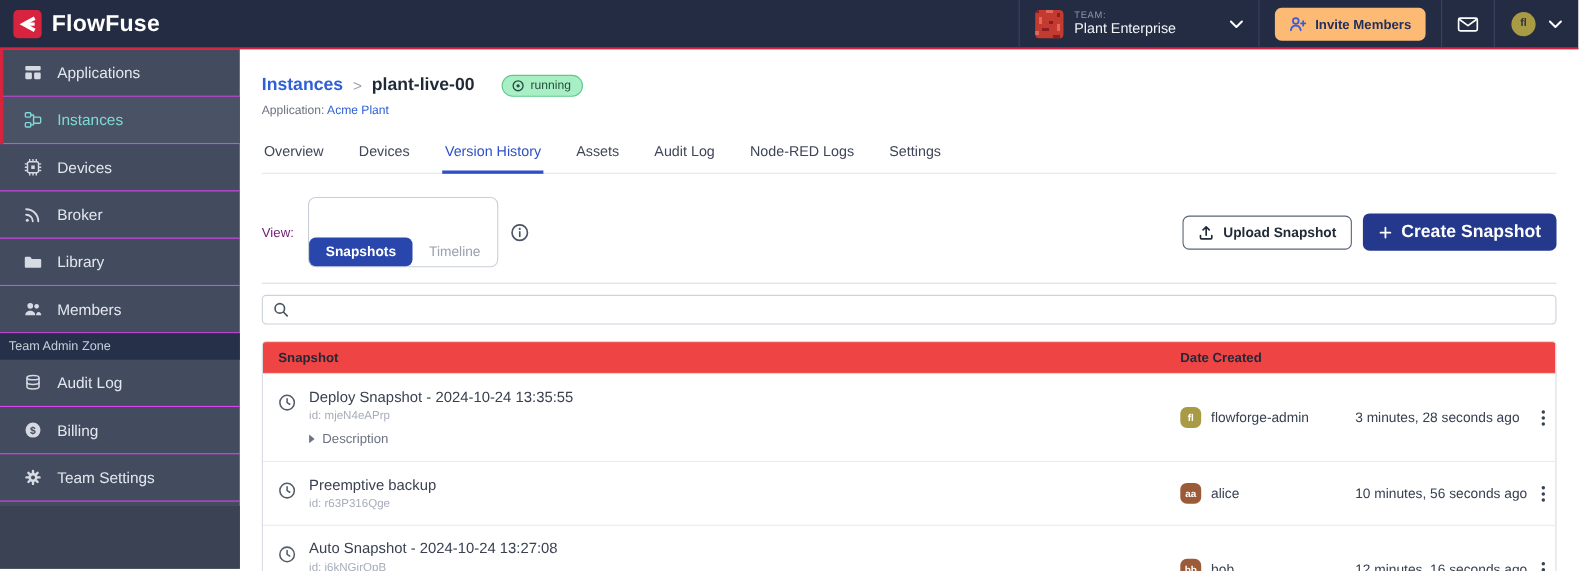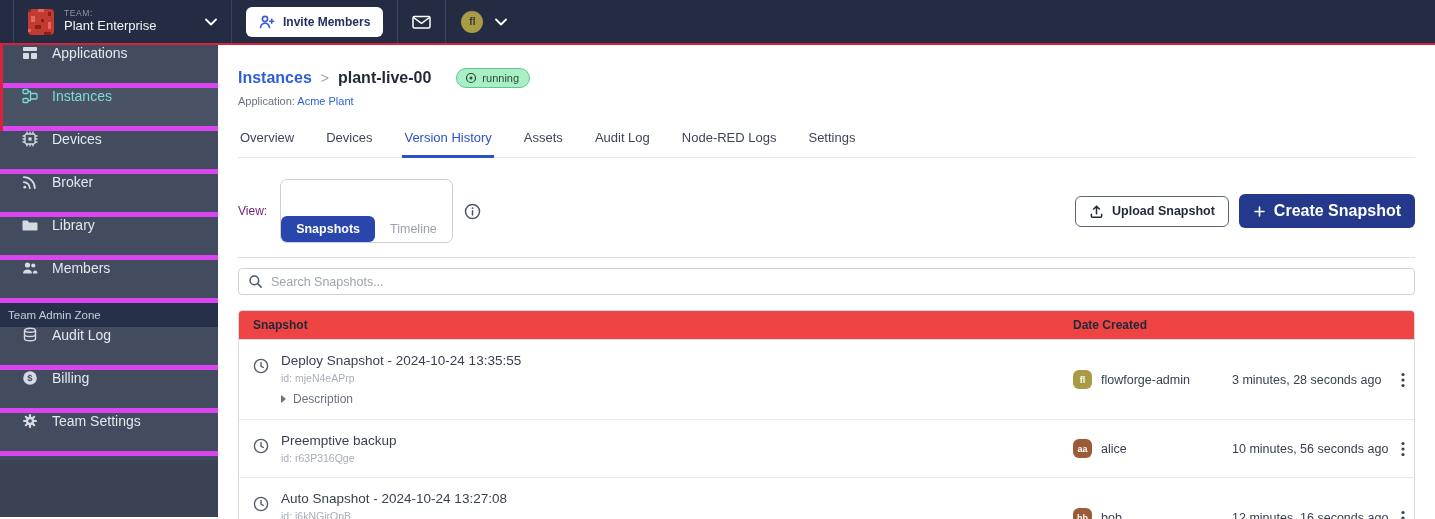--- a/index.html
+++ b/index.html
@@ -12,40 +12,40 @@
   .logo { display:flex; align-items:center; gap:9px; padding-left:12px; }
   .logo-text { color:#fff; font-size:21px; font-weight:bold; letter-spacing:.2px; }
   .topnav-right { display:flex; height:100%; align-items:stretch;padding-left:13px; }
   .nav-section { display:flex; align-items:center; border-left:1px solid #39435C; }
   .team-selector { width:218px; padding:0 14px; gap:10px; cursor:pointer; }
   .team-avatar { width:26px; height:26px; border-radius:4px; overflow:hidden; flex:0 0 auto; }
   .team-text { display:flex; flex-direction:column; line-height:1.15; flex:1; }
   .team-label { font-size:8.5px; color:#8E97A8; letter-spacing:.6px; }
   .team-name { font-size:13px; color:#F3F4F6; }
   .invite-section { padding:0 14px; }
-  .invite-btn { background:#ffffff; border:none; border-radius:6px; padding:7px 13px;
+  .invite-btn { background:#fdba74; border:none; border-radius:6px; padding:7px 13px;
     display:flex; align-items:center; gap:8px; font-family:inherit;
     font-size:12px; font-weight:bold; color:#22305C; cursor:pointer; }
   .mail-section { width:48px; justify-content:center; cursor:pointer; }
   .user-section { padding:0 15px; gap:12px; cursor:pointer; }
   .user-avatar { width:22px; height:22px; border-radius:50%; background:#A89B44;
     color:#2E3346; font-size:10px; font-weight:bold;
     display:flex; align-items:center; justify-content:center; }
 
   
   .main-row { display:flex; height:472px; }
 
   
   .sidebar { width:218px; background:#434B5E; position:relative;
     display:flex; flex-direction:column; flex:0 0 auto; }
   .red-strip { position:absolute; left:0; top:0; width:3px; height:86px;
     background:#D8233F; z-index:2; }
-  .side-item { height:43px; display:flex; align-items:flex-start; gap:14px;
+  .side-item { height:43px; display:flex; align-items:center; gap:14px;
     padding-left:22px; color:#E3E7EE; font-size:14px;
-    border-bottom:5px solid #d946ef; cursor:pointer; }
+    border-bottom:1px solid #d946ef; cursor:pointer; }
   .side-item .s-icon { width:16px; height:16px; color:#D6DAE3; display:flex; }
   .side-item.active { background:#4A5366; color:#7EDAD7; }
   .side-item.active .s-icon { color:#7EDAD7; }
   .admin-header { background:#273049; color:#C6CDDA; font-size:11.5px;
     padding:4px 8px; line-height:1.4; }
   .sidebar-filler { flex:1; }
   .sidebar-bottom { height:57px; background:#3A4254; }
 
   
   .content { flex:1; padding:0 20px; background:#fff; }
@@ -112,20 +112,30 @@
   .avatar-olive { background:#A89B44; }
   .avatar-rust { background:#9C5B38; }
   .date-cell { font-size:12.5px; color:#374151; }
   .actions-cell { display:flex; justify-content:center; }
   .kebab-btn { background:none; border:none; color:#374151; cursor:pointer; display:flex; padding:4px; }
 </style>
 </head>
 <body>
 
 <header class="topnav">
+  <div class="logo">
+    <span style="display:flex;">
+      <svg width="26" height="26" viewBox="0 0 28 28">
+        <rect width="28" height="28" rx="5" fill="#D8233F"></rect>
+        <path d="M21 8l-11 6 11 6" stroke="#fff" stroke-width="3.6" fill="none"></path>
+        <path d="M21 14h-7" stroke="#fff" stroke-width="3.2"></path>
+      </svg>
+    </span>
+    <span class="logo-text">FlowFuse</span>
+  </div>
   <div class="topnav-right">
     <div class="nav-section team-selector">
       <span class="team-avatar">
         <svg width="26" height="26" viewBox="0 0 8 8" shape-rendering="crispEdges">
           <rect width="8" height="8" fill="#C23A30"></rect>
           <rect x="0" y="0" width="1" height="1" fill="#8C1F1E"></rect>
             <rect x="3" y="0" width="2" height="1" fill="#E2685B"></rect>
           <rect x="6" y="1" width="1" height="1" fill="#8C1F1E"></rect>
             <rect x="1" y="2" width="1" height="2" fill="#E2685B"></rect>
           <rect x="4" y="3" width="1" height="1" fill="#8C1F1E"></rect>
@@ -355,21 +365,20 @@
       </button>
     </div>
 
     <div class="search-box">
       <span style="display:flex;">
         <svg width="15" height="15" viewBox="0 0 16 16" fill="none" stroke="currentColor" stroke-width="1.6" stroke-linecap="round">
           <circle cx="6.8" cy="6.8" r="4.6"></circle>
             <path d="M10.5 10.5L14 14"></path>
         </svg>
       </span>
-      <input class="search-input" type="text" placeholder="Search Snapshots..." style="">
     </div>
 
     <div class="snapshot-table">
       <div class="t-header">
         <div>Snapshot</div>
         <div>Date Created</div>
         <div></div>
       </div>
 
       <div class="t-row">

